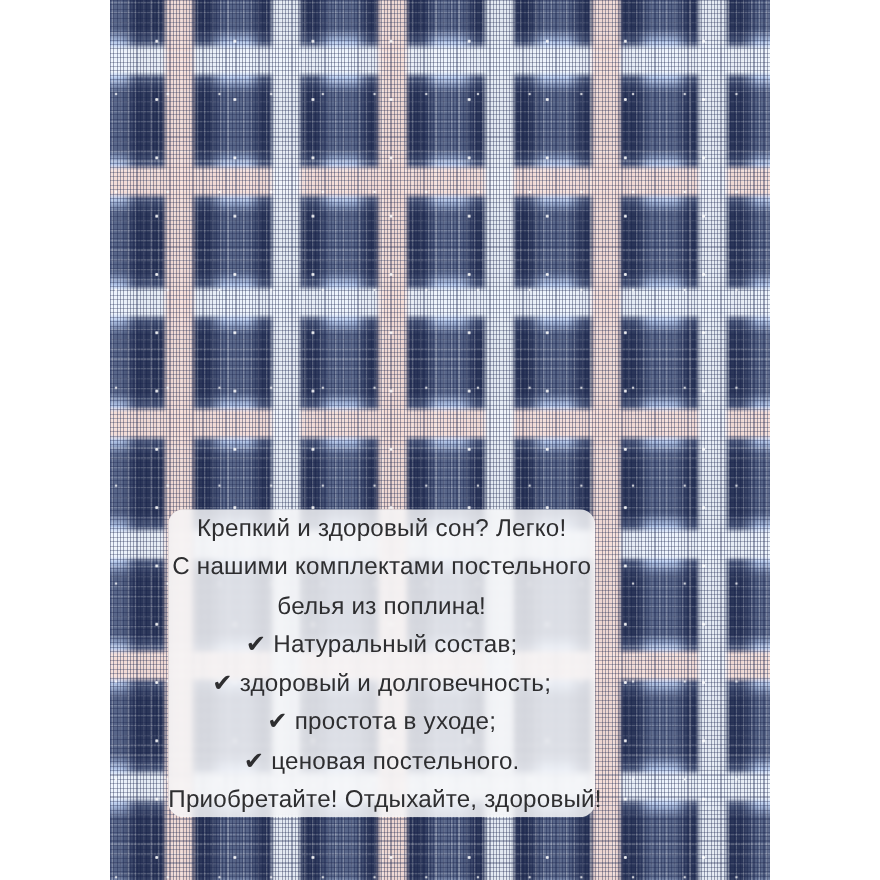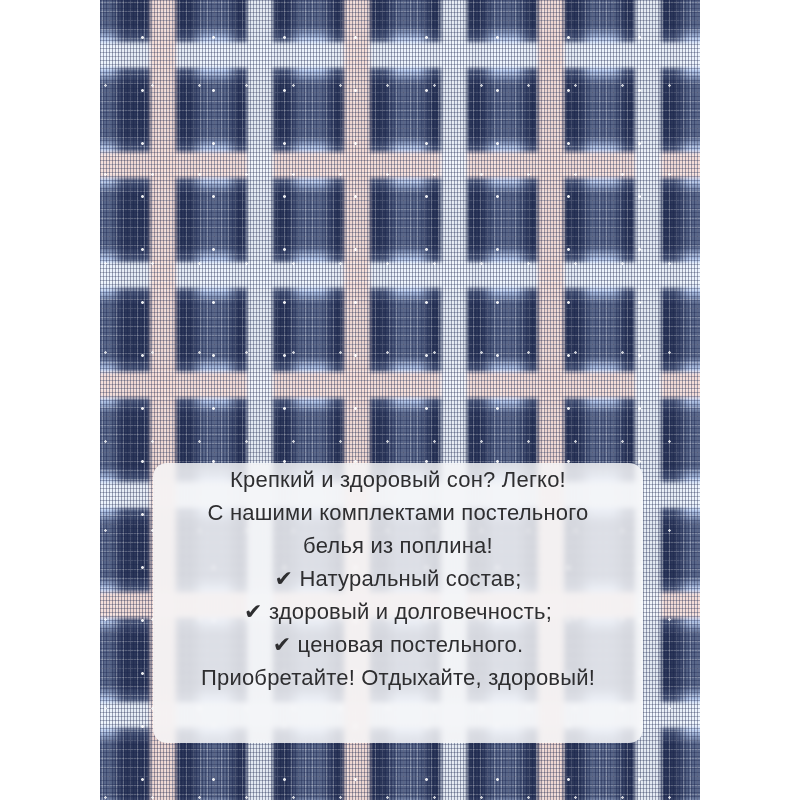--- a/index.html
+++ b/index.html
@@ -53,43 +53,44 @@
       auto, auto;
     background-position:
       7px 11px,
       29px 41px,
       0 0, 0 0, 2px 3px, 3px 2px,
       0 0, 0 0,
       66px 0, 0 0;
   }
   
   .card{
-    position:absolute;left:153px;top:463px;width:490px;height:280px;
+    position:absolute;left:153px;top:463px;width:388px;height:280px;
     box-sizing:border-box;
     border-radius:14px;
     background:var(--card-bg, rgba(255,255,255,0.80));
     -webkit-backdrop-filter:blur(2px);
     backdrop-filter:blur(2px);
-    display:flex;flex-direction:column;justify-content:flex-start;
+    display:flex;flex-direction:column;justify-content:space-between;
     text-align:center;
   }
   .card .line{
     font-size:22px;line-height:33px;letter-spacing:0.2px;
     color:var(--text-color,#2e2e30);
     white-space:nowrap;
   }
 </style>
 </head>
 <body style="--base-blue: #b7cbee; --card-bg: rgba(255,255,255,0.80); --text-color: #2e2e30; background: rgb(255, 255, 255);">
 
 <div class="page">
   <div class="fabric"></div>
 
   <div class="card">
     <div class="line">Крепкий и здоровый сон? Легко!</div>
     <div class="line">С нашими комплектами постельного</div>
     <div class="line">белья из поплина!</div>
     <div class="line">✔ Натуральный состав;</div>
     <div class="line">✔ здоровый и долговечность;</div>
+    <div class="line">✔ простота в уходе;</div>
     <div class="line">✔ ценовая постельного.</div>
     <div class="line">Приобретайте! Отдыхайте, здоровый!</div>
   </div>
 </div>
 
 </body></html>

